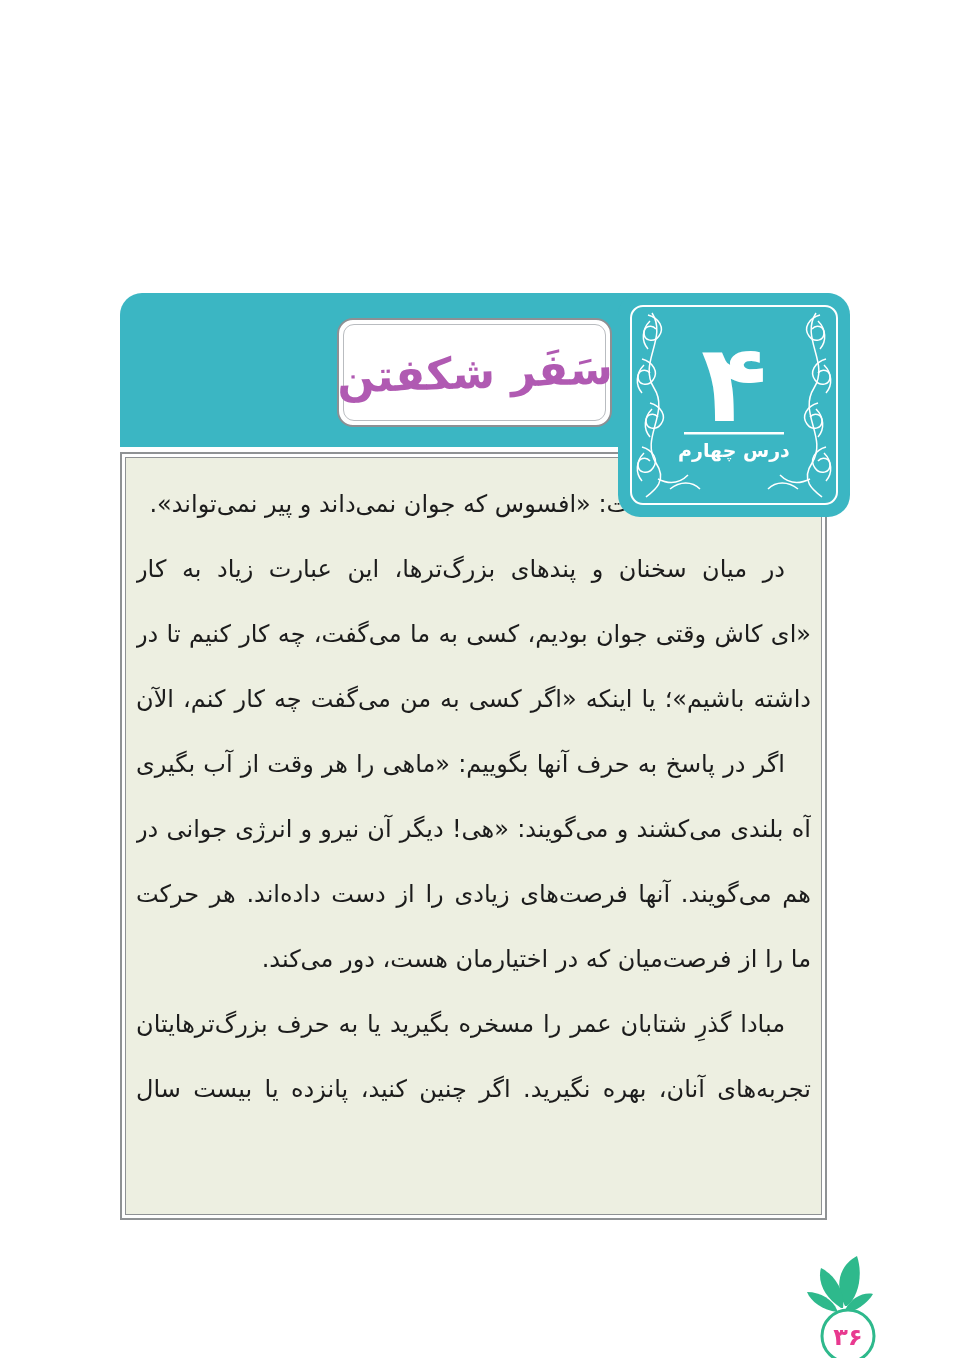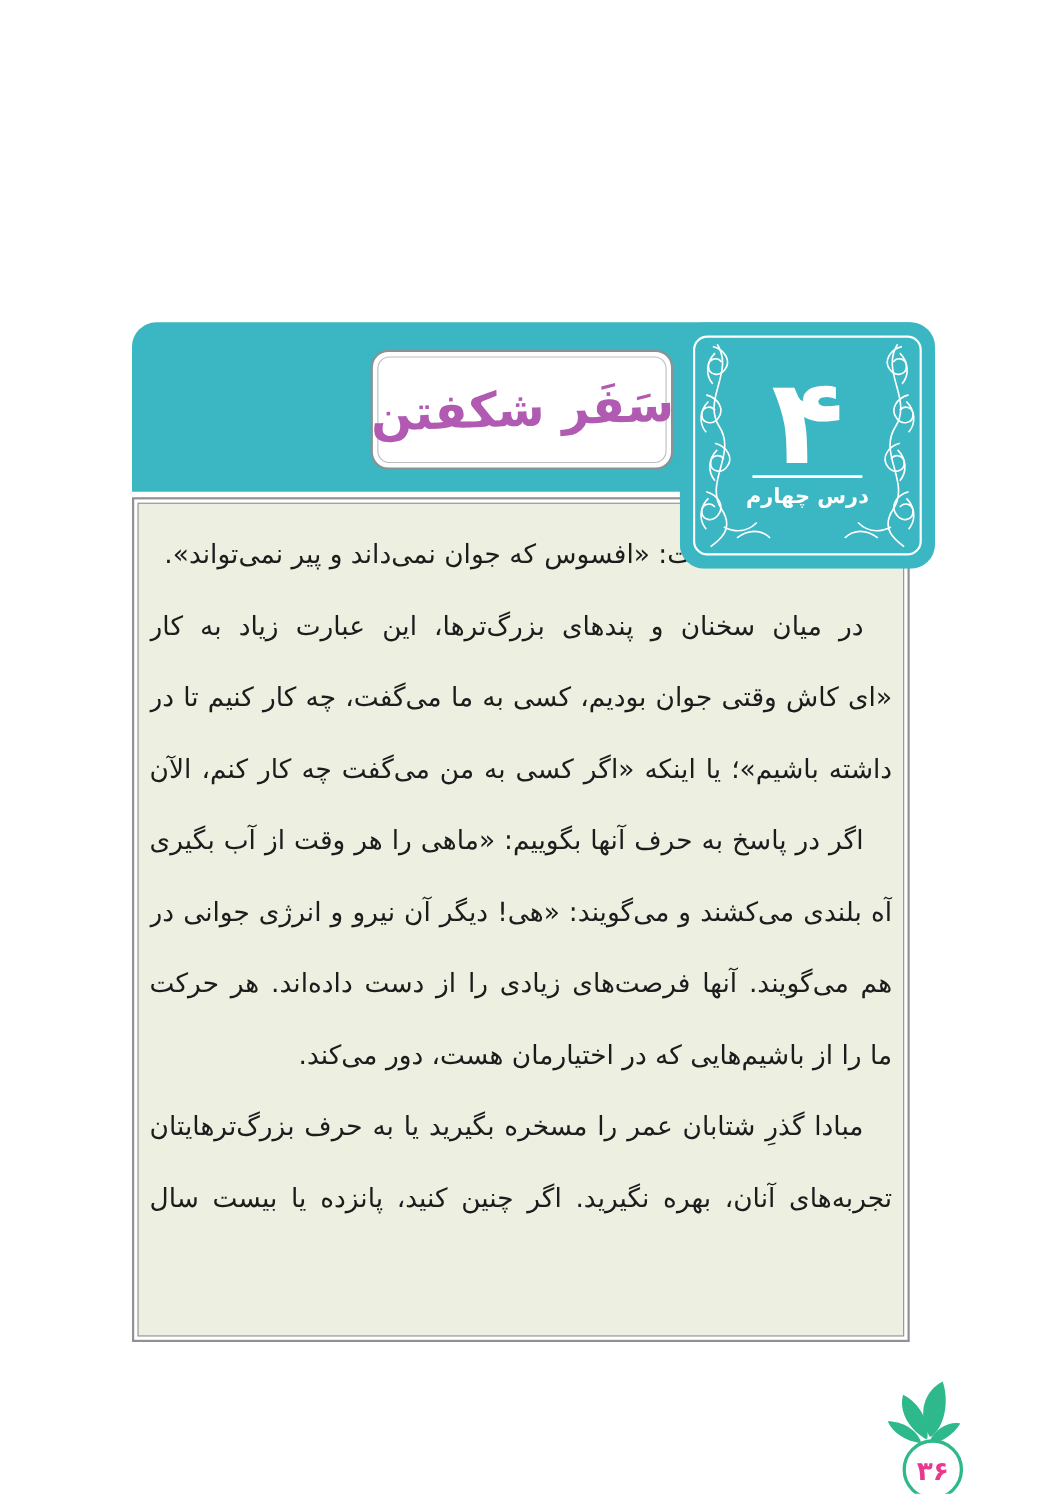--- a/index.html
+++ b/index.html
@@ -100,21 +100,21 @@
 
   <div class="panel">
     <div class="panel-inner">
       <div class="tline ind end">حکیمی گفته است: «افسوس که جوان نمی‌داند و پیر نمی‌تواند».</div>
       <div class="tline ind end">در میان سخنان و پندهای بزرگ‌ترها، این عبارت زیاد به کار می‌رود:</div>
       <div class="tline fill">«ای کاش وقتی جوان بودیم، کسی به ما می‌گفت، چه کار کنیم تا در آینده وضع بهتری</div>
       <div class="tline fill">داشته باشیم»؛ یا اینکه «اگر کسی به من می‌گفت چه کار کنم، الآن حتماً وضع بهتری داشتم».</div>
       <div class="tline ind fill">اگر در پاسخ به حرف آنها بگوییم: «ماهی را هر وقت از آب بگیری تازه است»،</div>
       <div class="tline fill">آه بلندی می‌کشند و می‌گویند: «هی! دیگر آن نیرو و انرژی جوانی در ما نیست». راست</div>
       <div class="tline fill">هم می‌گویند. آنها فرصت‌های زیادی را از دست داده‌اند. هر حرکت ثانیه‌شمار ساعت،</div>
-      <div class="tline end">ما را از باشیم‌هایی که در اختیارمان هست، دور می‌کند.</div>
+      <div class="tline end">ما را از فرصت‌میان که در اختیارمان هست، دور می‌کند.</div>
       <div class="tline ind fill">مبادا گذرِ شتابان عمر را مسخره بگیرید یا به حرف بزرگ‌ترهایتان گوش نکنید و از</div>
       <div class="tline fill">تجربه‌های آنان، بهره نگیرید. اگر چنین کنید، پانزده یا بیست سال دیگر، به خود یا به دیگری</div>
     </div>
   </div>
 
   <div class="pagenum">
     <svg width="100" height="120" viewBox="0 0 100 120">
       <g fill="#2eb98c">
         <path d="M50,54 C38,32 46,12 62,4 C68,22 64,44 52,54 Z"></path>
         <path d="M46,56 C30,46 22,30 26,16 C42,24 50,42 48,56 Z"></path>

